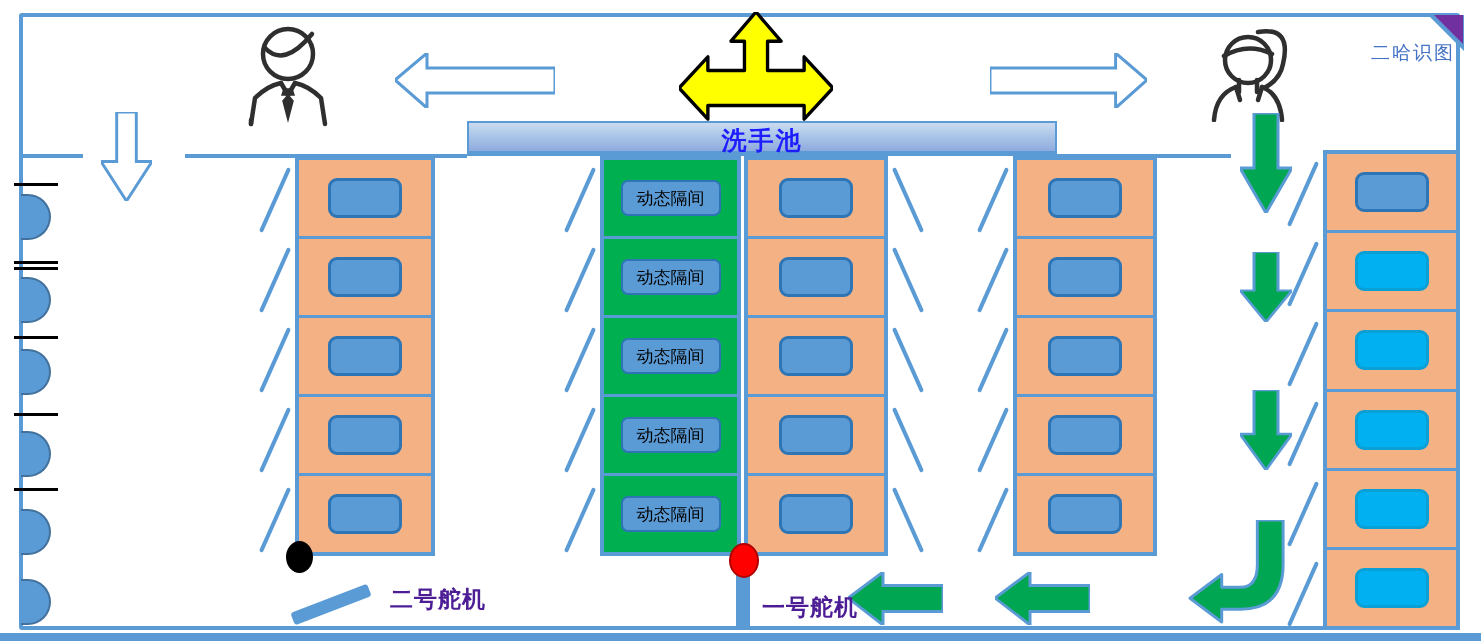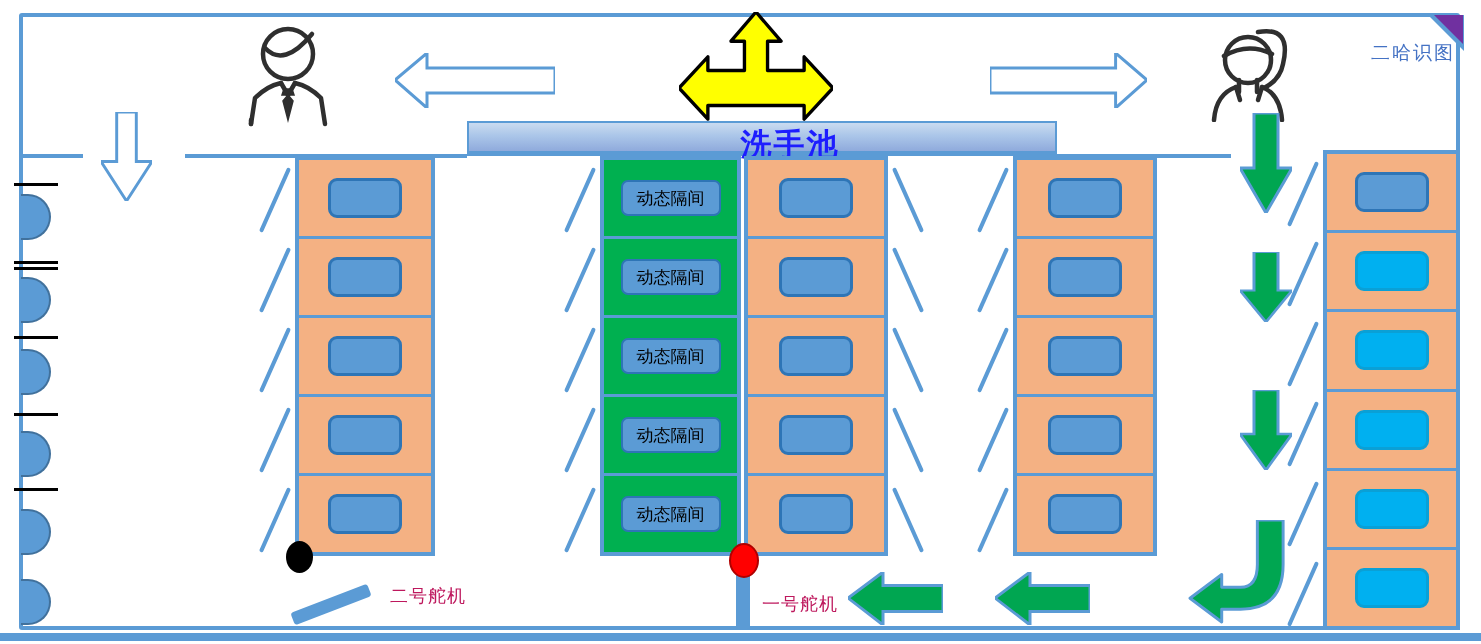--- a/index.html
+++ b/index.html
@@ -5,41 +5,41 @@
   html,body{margin:0;padding:0;background:#ffffff;}
   .canvas{position:relative;width:1481px;height:644px;background:#fff;overflow:hidden;
           font-family:"Liberation Serif", serif;}
   .abs{position:absolute;}
   .wall{position:absolute;background:#5b9bd5;height:4px;}
   .room-frame{position:absolute;border:4px solid #5b9bd5;border-radius:3px;box-sizing:border-box;background:transparent;}
   .bottom-bar{position:absolute;background:#5b9bd5;}
   
   .sink-bar{position:absolute;box-sizing:border-box;border:2px solid #5b9bd5;border-bottom:5px solid #5b9bd5;
             background:linear-gradient(180deg,#cadbf0 0%,#abc6e9 45%,#8faadc 100%);}
-  .sink-label{position:absolute;text-align:center;color:#1d1dff;font-size:31px;font-weight:600;letter-spacing:2px;margin-left:28px;}
+  .sink-label{position:absolute;text-align:center;color:#1d1dff;font-size:25px;font-weight:600;letter-spacing:2px;}
   
   .stall-col{position:absolute;box-sizing:border-box;border:4px solid #5b9bd5;display:flex;flex-direction:column;overflow:visible;}
   .stall-col.orange{background:#f4b183;}
   .stall-col.green{background:#00b050;}
   .stall{flex:1;display:flex;align-items:center;justify-content:center;position:relative;}
   .stall + .stall{border-top:3px solid #5b9bd5;}
   .toilet{width:74px;height:40px;border-radius:9px;box-sizing:border-box;}
   .dyn-tag{width:100px;height:36px;background:#5b9bd5;border:2px solid #2e75b6;border-radius:7px;
            display:flex;align-items:center;justify-content:center;color:#000;font-size:17px;box-sizing:border-box;}
   .door{position:absolute;width:4px;height:70px;background:#5b9bd5;border-radius:2px;}
   .door.left{left:-26px;transform:rotate(24deg);}
   .door.right{right:-26px;transform:rotate(-24deg);}
   
   .urinal{position:absolute;width:30px;height:46px;background:#5b9bd5;border:2px solid #41719c;border-left:none;
           border-radius:0 24px 24px 0;box-sizing:border-box;}
   .u-line{position:absolute;width:44px;height:3px;background:#000;}
   
   .dot{position:absolute;border-radius:50%;}
   .gate{position:absolute;background:#5b9bd5;border-radius:3px;}
-  .servo-label{position:absolute;color:#be185d;font-size:18px;font-weight:normal;letter-spacing:1px;}
+  .servo-label{position:absolute;color:#4c1d95;font-size:23px;font-weight:bold;letter-spacing:1px;}
   .watermark{position:absolute;color:#4472c4;font-size:19px;letter-spacing:2px;}
   .corner{position:absolute;clip-path:polygon(0 0,100% 0,100% 100%);}
   svg{display:block;}
 </style>
 </head>
 <body>
 
 <div class="canvas">
 
   <div class="room-frame" style="left:19px;top:13px;width:1441px;height:617px;"></div>

